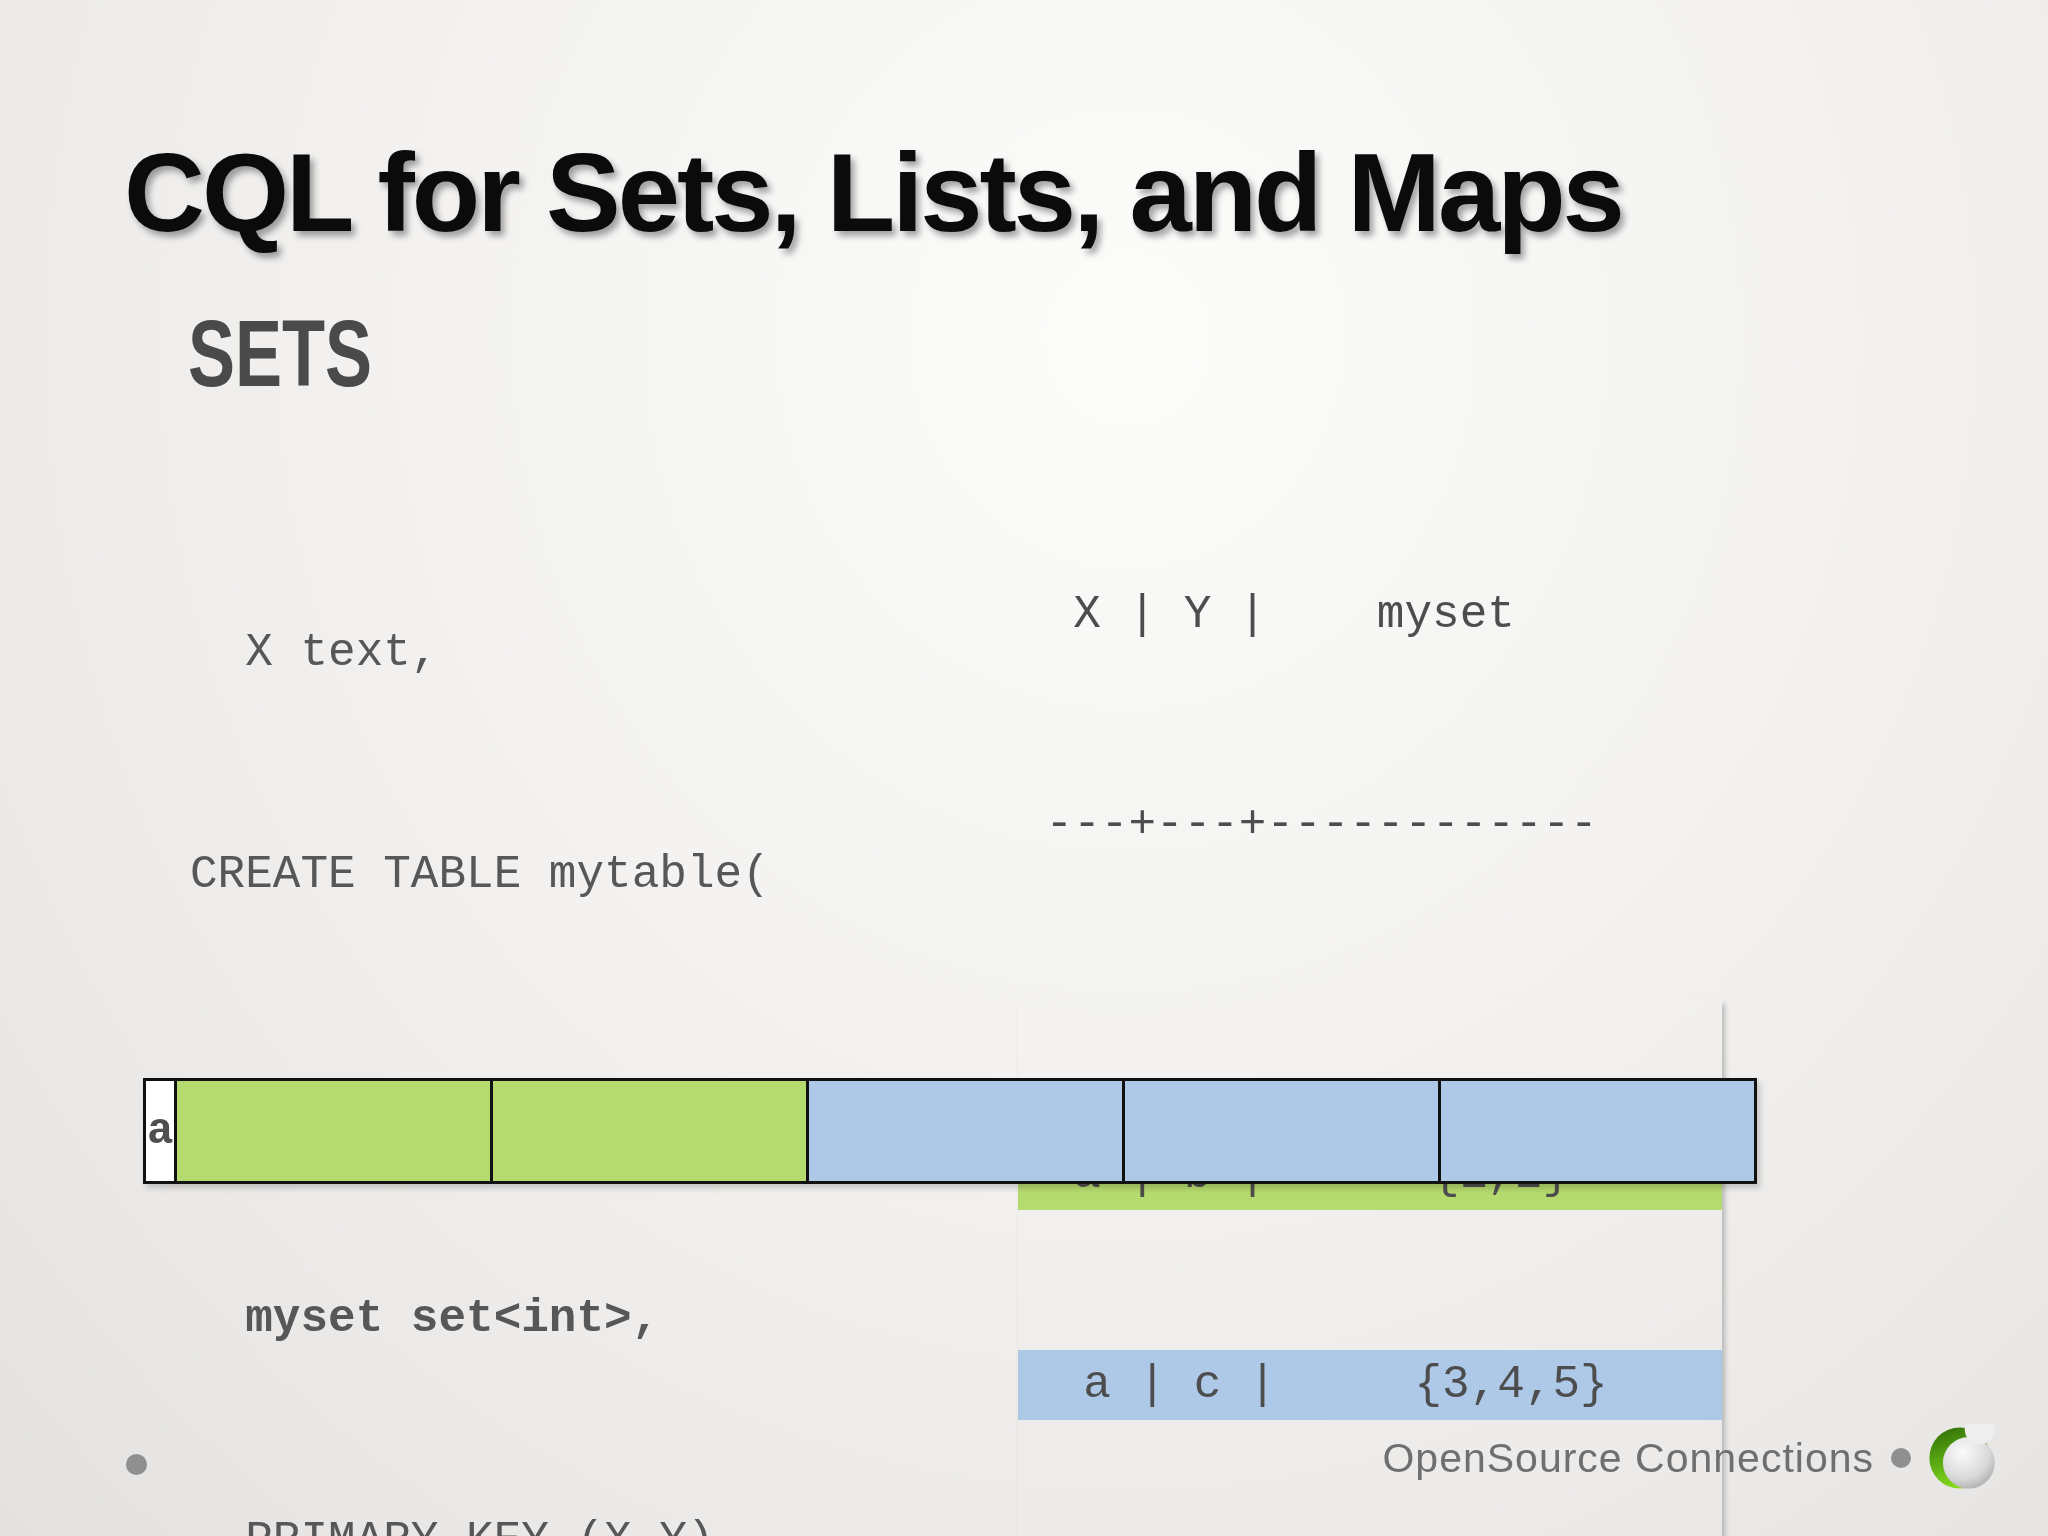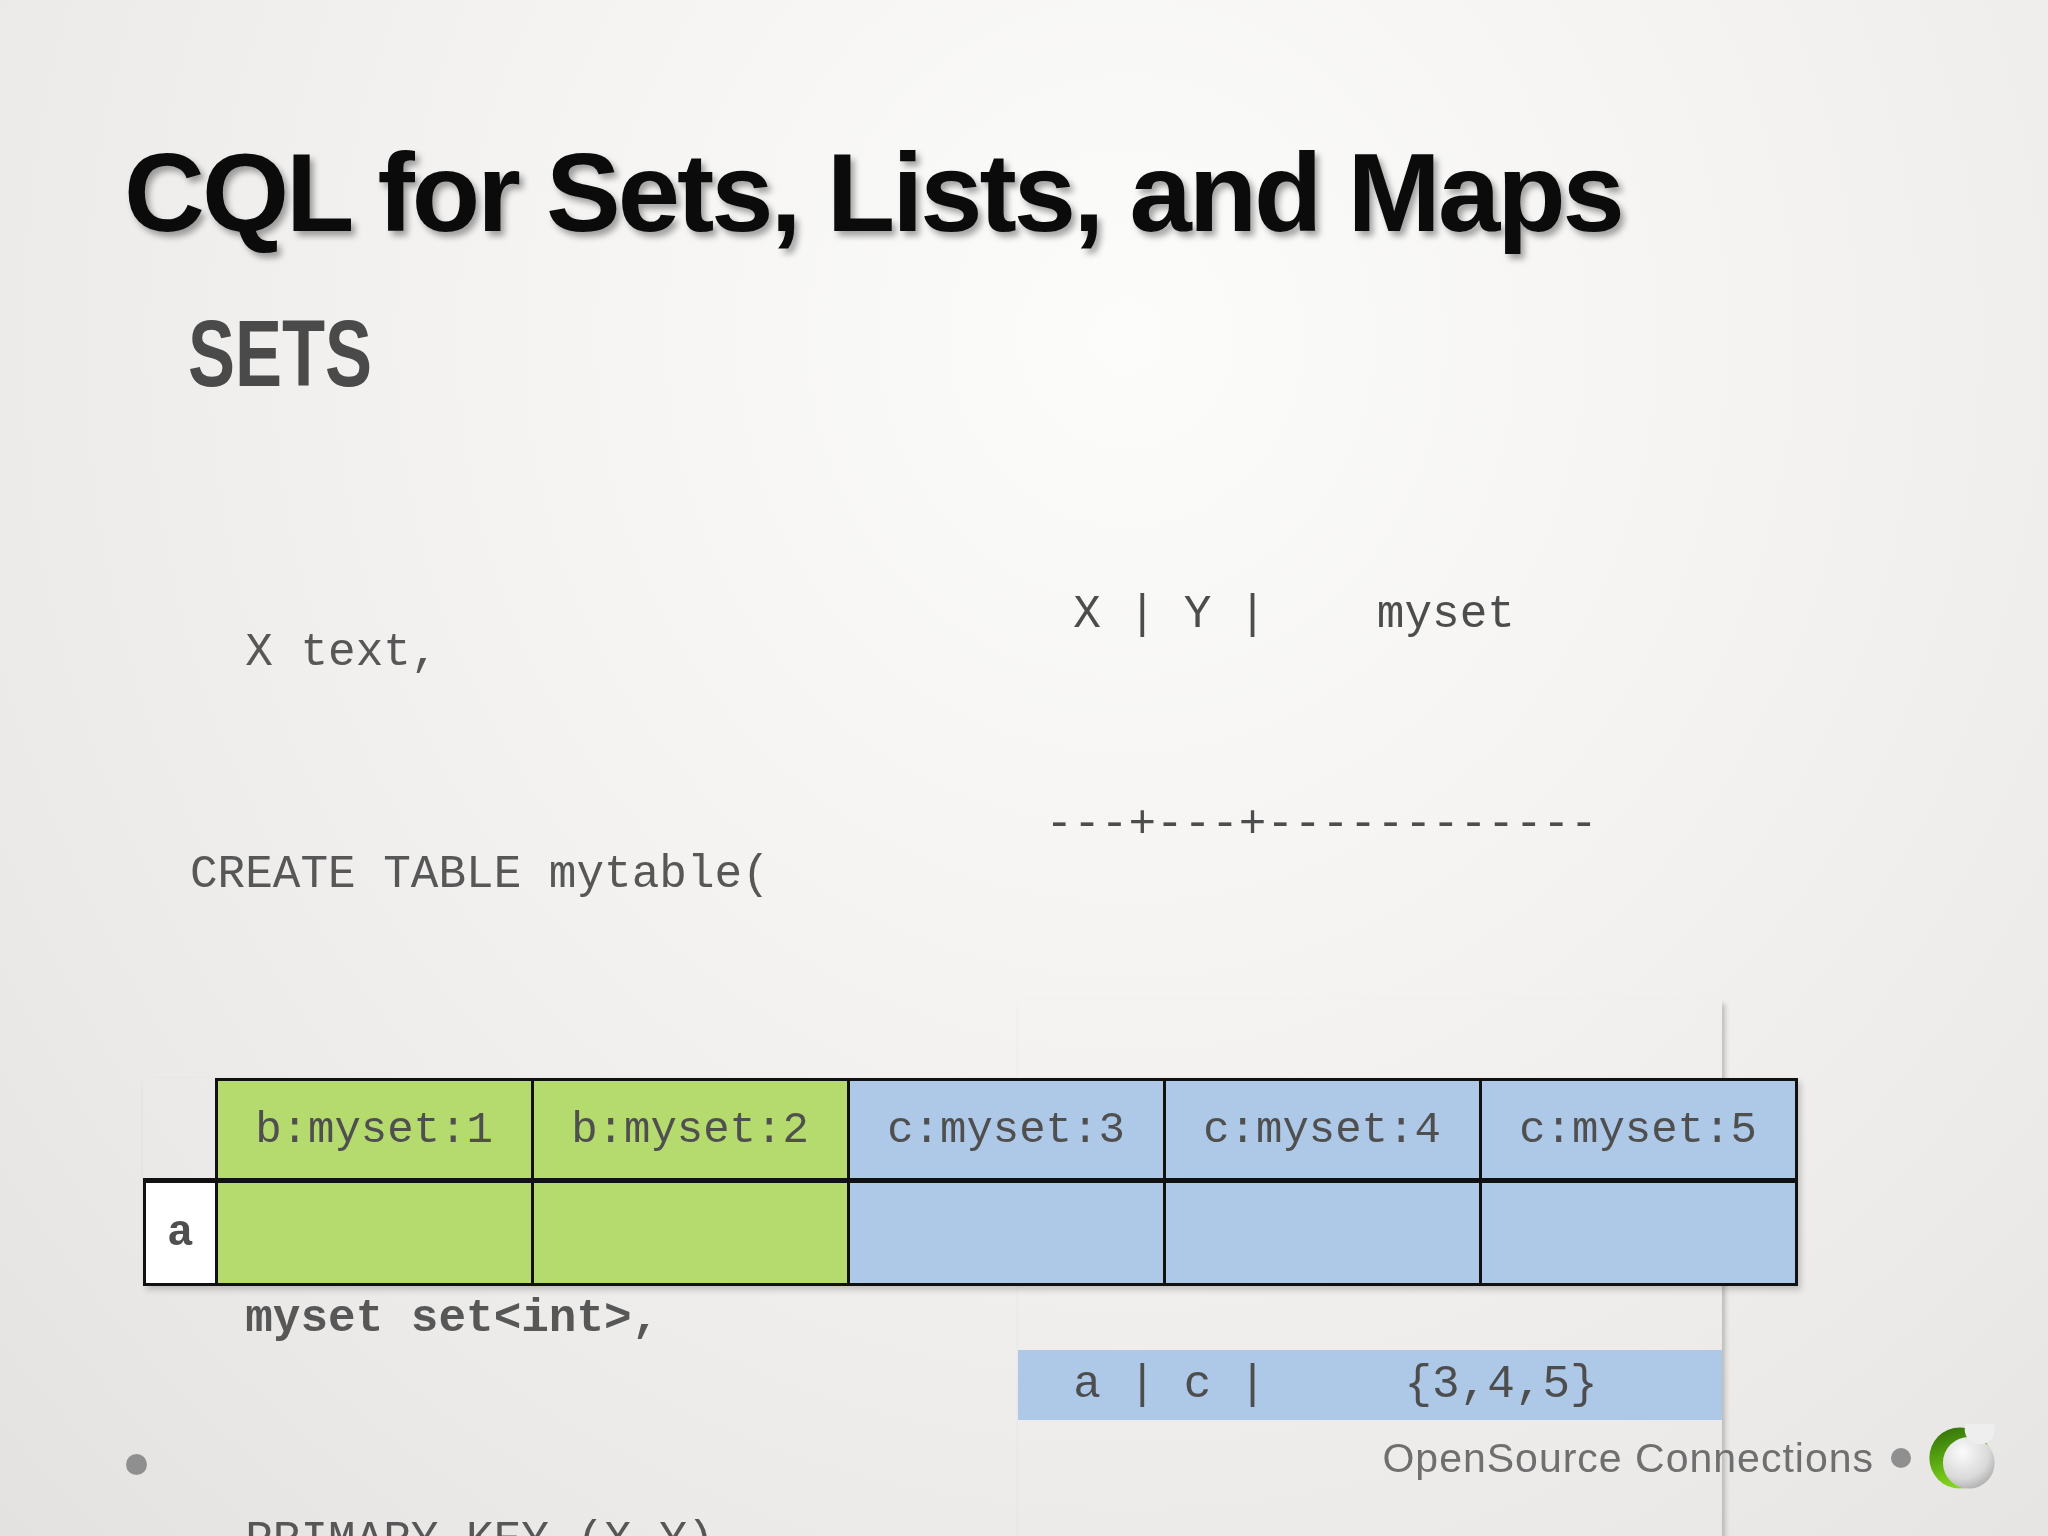--- a/index.html
+++ b/index.html
@@ -40,21 +40,21 @@
     font-family:"Liberation Mono","DejaVu Sans Mono",monospace;
     font-size:46px;line-height:70px;color:#4d4d4d;
     white-space:pre;
   }
   .result .pre-line{height:70px;}
   .rt-rows{
     width:704px;
     box-shadow:3px 4px 5px rgba(0,0,0,0.22);
   }
   .row-green{background:#b5da6e;}
-  .row-blue{background:#aec8e8;}
+  .row-blue{background:#aec8e8;padding-left:10px;}
   
   .storage{
     position:absolute;left:143px;top:1078px;
     border-collapse:collapse;table-layout:fixed;
     font-family:"Liberation Mono","DejaVu Sans Mono",monospace;
     color:#4f4f4f;
     box-shadow:3px 4px 6px rgba(0,0,0,0.18);
   }
   .storage td{
     border:3px solid #111;
@@ -107,28 +107,20 @@
     <div class="pre-line">  X | Y |    myset</div>
     <div class="pre-line"> ---+---+------------</div>
     <div class="rt-rows">
       <div class="pre-line row-green">  a | b |      {1,2}</div>
       <div class="pre-line row-blue">  a | c |     {3,4,5}</div>
     </div>
   </div>
 
   <table class="storage">
     <tbody>
-        <tr class="hdr">
-      <td class="corner"></td>
-      <td class="col cell-green">b:myset:1</td>
-      <td class="col cell-green">b:myset:2</td>
-      <td class="col cell-blue">c:myset:3</td>
-      <td class="col cell-blue">c:myset:4</td>
-      <td class="col cell-blue">c:myset:5</td>
-    </tr>
     <tr class="bdy">
       <td class="rowkey-cell">a</td>
       <td class="col cell-green"></td>
       <td class="col cell-green"></td>
       <td class="col cell-blue"></td>
       <td class="col cell-blue"></td>
       <td class="col cell-blue"></td>
     </tr>
   </tbody>
     </table>

